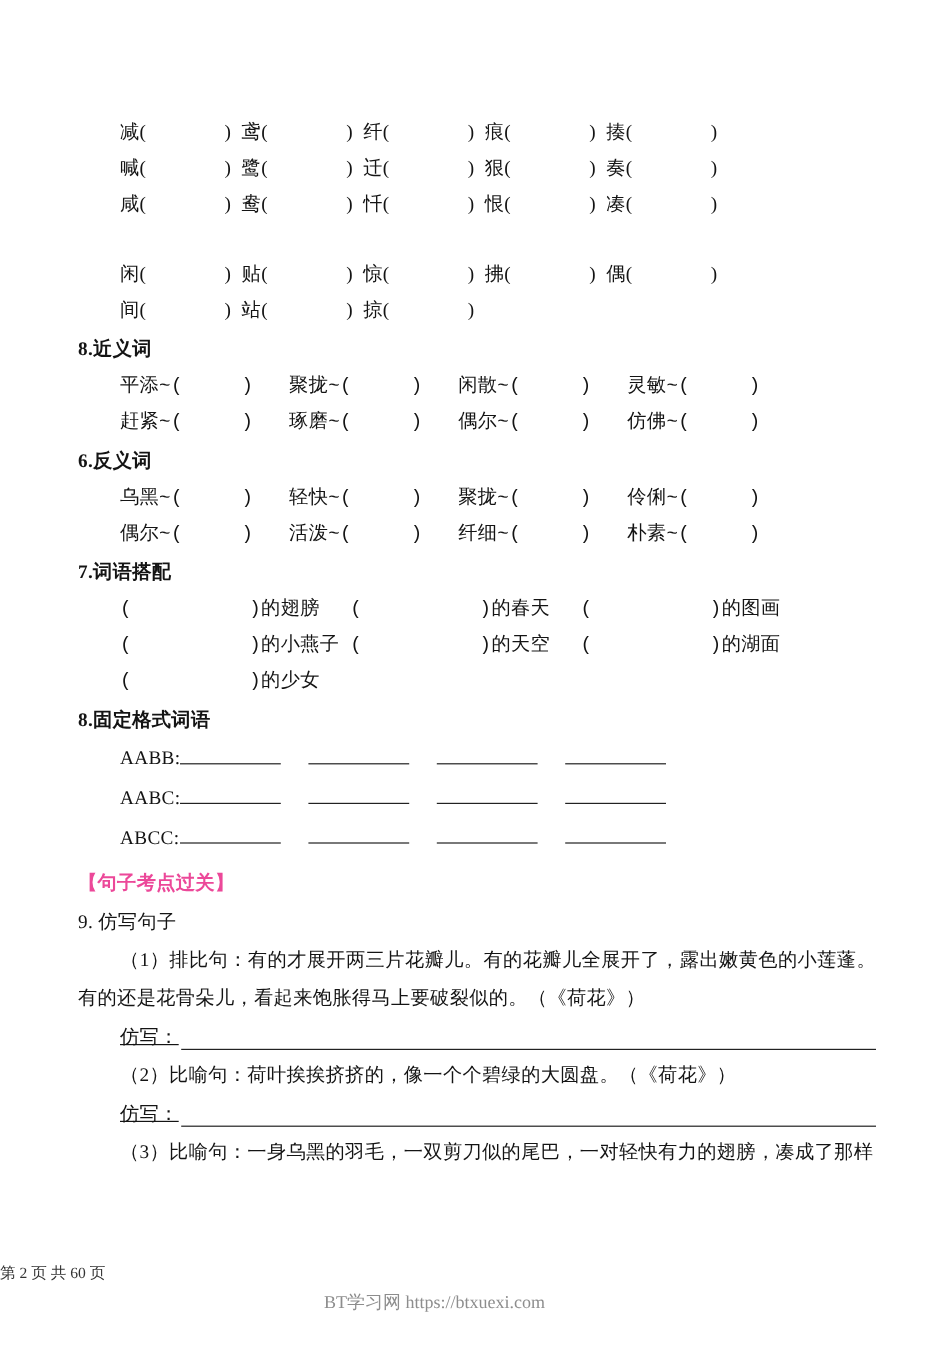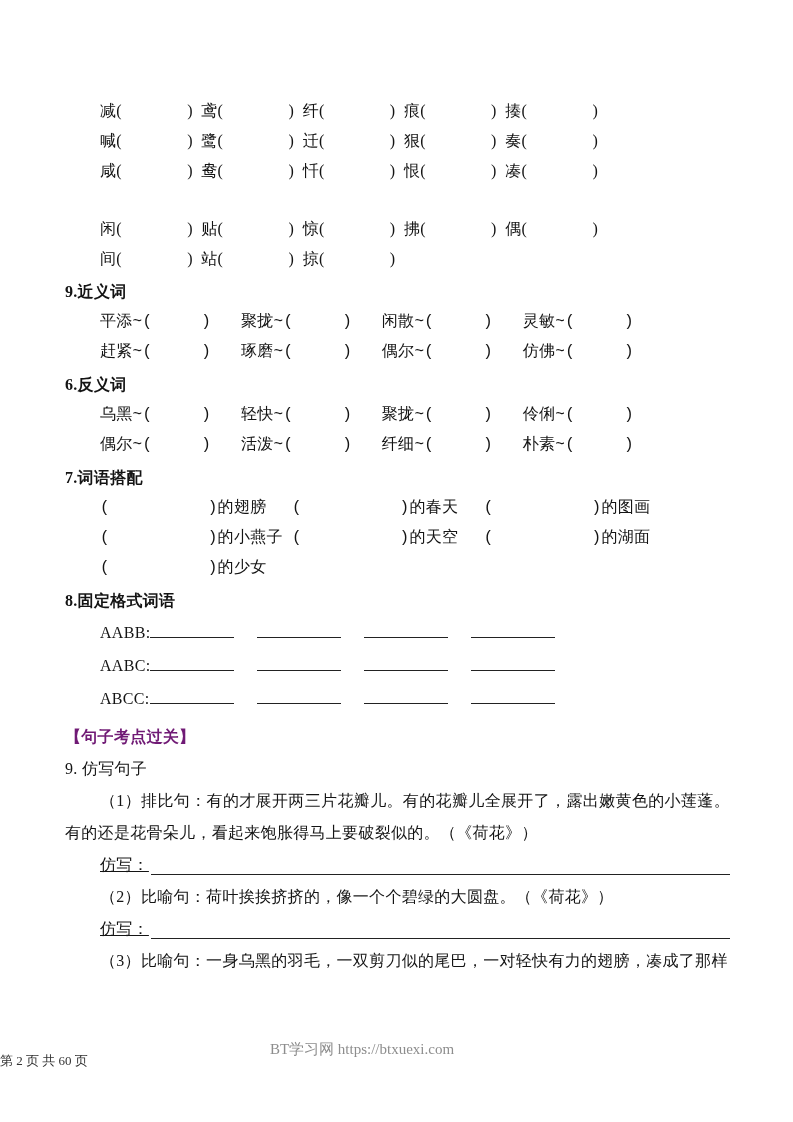--- a/index.html
+++ b/index.html
@@ -26,31 +26,31 @@
   .h { font-weight: bold; line-height: 30px; margin-top: 3px; }
   .itemrow { height: 30px; line-height: 30px; white-space: nowrap; font-family: Liberation Mono, monospace; }
   .syn { display: inline-block; width: 131px; }
   .colw { display: inline-block; width: 182px; }
   .fixrow { height: 33px; line-height: 33px; white-space: nowrap; }
   .blank {
     display: inline-block; width: 84px; height: 16px;
     border-bottom: 1px solid #222;
     margin-right: 23px; vertical-align: baseline;
   }
-  .redh { color: #701a75; font-weight: bold; line-height: 32px; margin-top: 6px; }
+  .redh { color: #ec4899; font-weight: bold; line-height: 32px; margin-top: 6px; }
   .t9 { line-height: 32px; }
   .p { line-height: 32px; text-indent: 35px; margin: 0; text-align: justify; }
   .fx { display: flex; margin-left: 35px; line-height: 32px; height: 32px; text-decoration: underline; }
   .fx .ul { flex: 1; border-bottom: 1px solid #222; margin-bottom: 6px; margin-left: 2px; }
   .footer-page {
     position: absolute; left: 0; top: 1052px; width: 793px;
     text-align: left; font-size: 13px; color: #333;
   }
   .footer-site {
-    position: absolute; left: 0; top: 1040px; width: 724px;
+    position: absolute; left: 0; top: 1076px; width: 724px;
     text-align: center; font-size: 15px; color: #8d8d8d;
   }
 </style>
 </head>
 <body>
 
 <div class="content">
 
   <div class="ind">
     <div class="crow">
@@ -86,21 +86,21 @@
       <span class="ccell">拂(　　　　)</span>
       <span class="ccell">偶(　　　　)</span>
     </div>
     <div class="crow">
       <span class="ccell">间(　　　　)</span>
       <span class="ccell">站(　　　　)</span>
       <span class="ccell">掠(　　　　)</span>
     </div>
   </div>
 
-  <div class="h">9.近义词</div>
+  <div class="h">8.近义词</div>
   <div class="ind">
     <div class="itemrow">
       <span class="syn">平添~(　　　)</span>
       <span class="syn">聚拢~(　　　)</span>
       <span class="syn">闲散~(　　　)</span>
       <span class="syn">灵敏~(　　　)</span>
     </div>
     <div class="itemrow">
       <span class="syn">赶紧~(　　　)</span>
       <span class="syn">琢磨~(　　　)</span>

